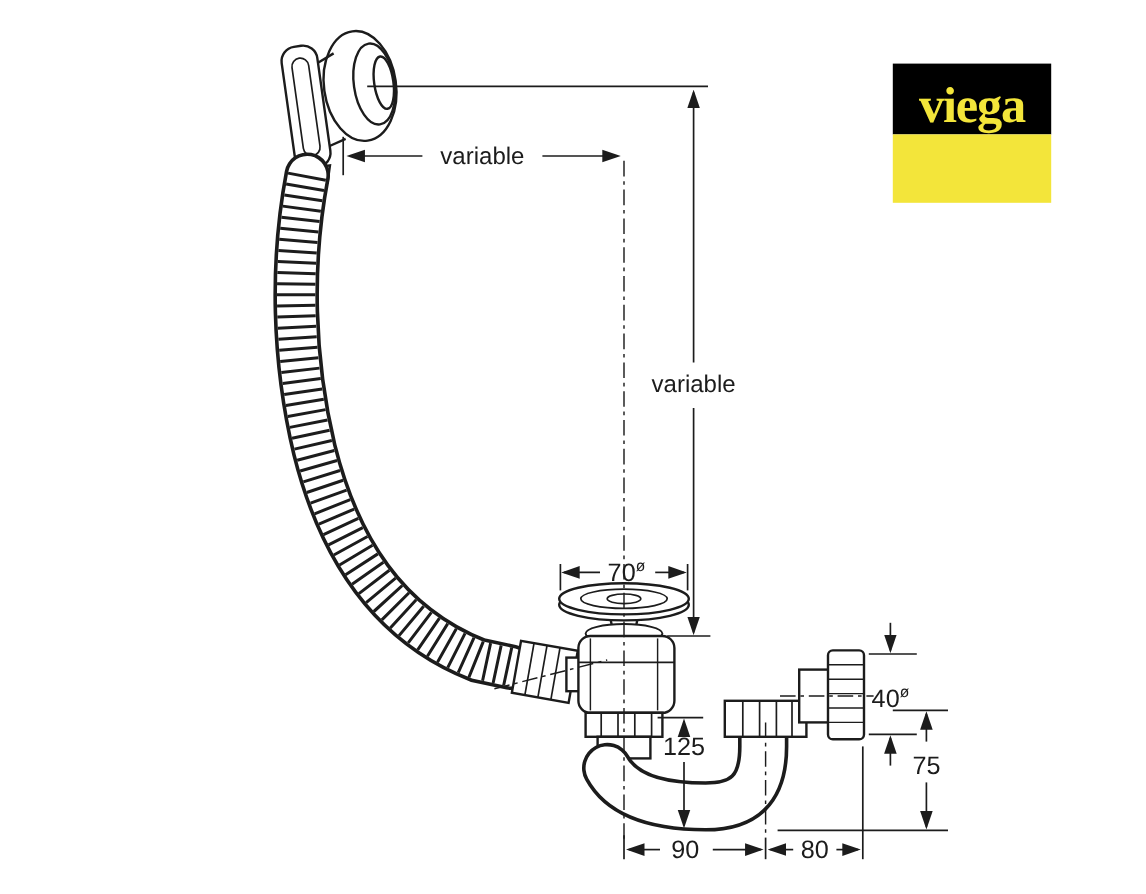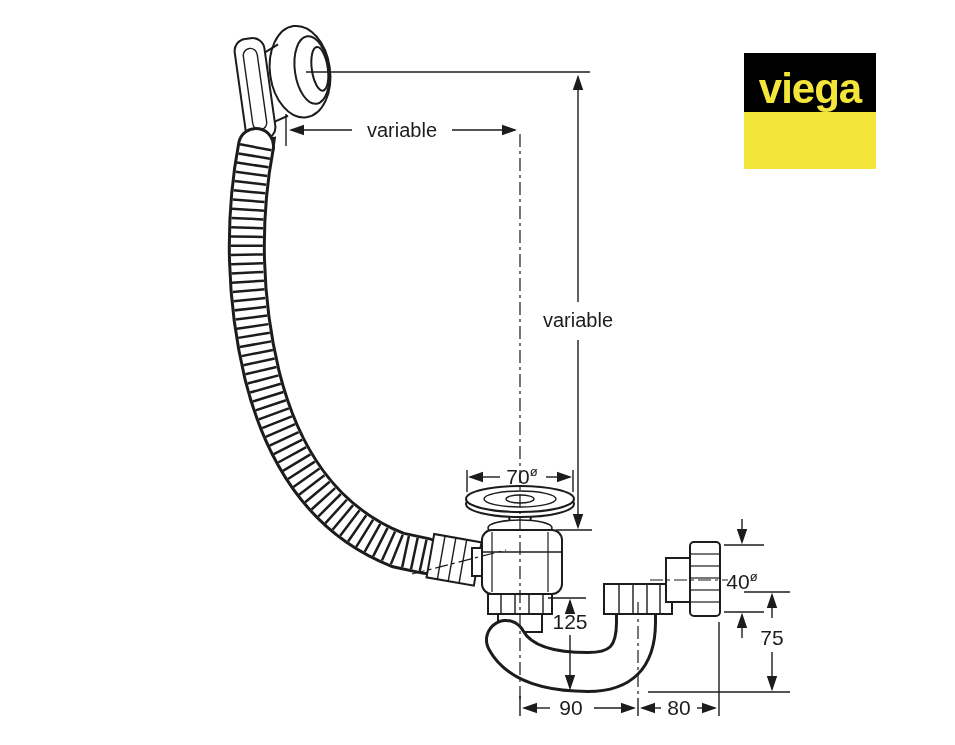--- a/index.html
+++ b/index.html
@@ -7,21 +7,21 @@
     position:relative;width:955px;height:745px;background:#fff;overflow:hidden;
     font-family:"Liberation Sans",sans-serif;
   }
   .drawing{position:absolute;left:0;top:0;}
   .logo{position:absolute;left:744px;top:53px;width:132px;}
   .logo-black{
     height:59px;background:#000;display:flex;align-items:center;justify-content:center;
   }
   .logo-text{
     color:#f3e53a;font-weight:700;font-size:42px;letter-spacing:-1px;
-    font-family:Liberation Sans, sans-serif;line-height:1;padding-bottom:4px;margin-top:16px;
+    font-family:Liberation Serif, serif;line-height:1;padding-bottom:4px;margin-top:16px;
   }
   .logo-yellow{height:57px;background:#f3e53a;}
   svg text{
     font-family:"Liberation Sans",sans-serif;fill:#1c1c1c;
   }
   .dim-label{font-size:20px;}
   .dim-num{font-size:21px;}
 </style>
 </head>
 <body>

